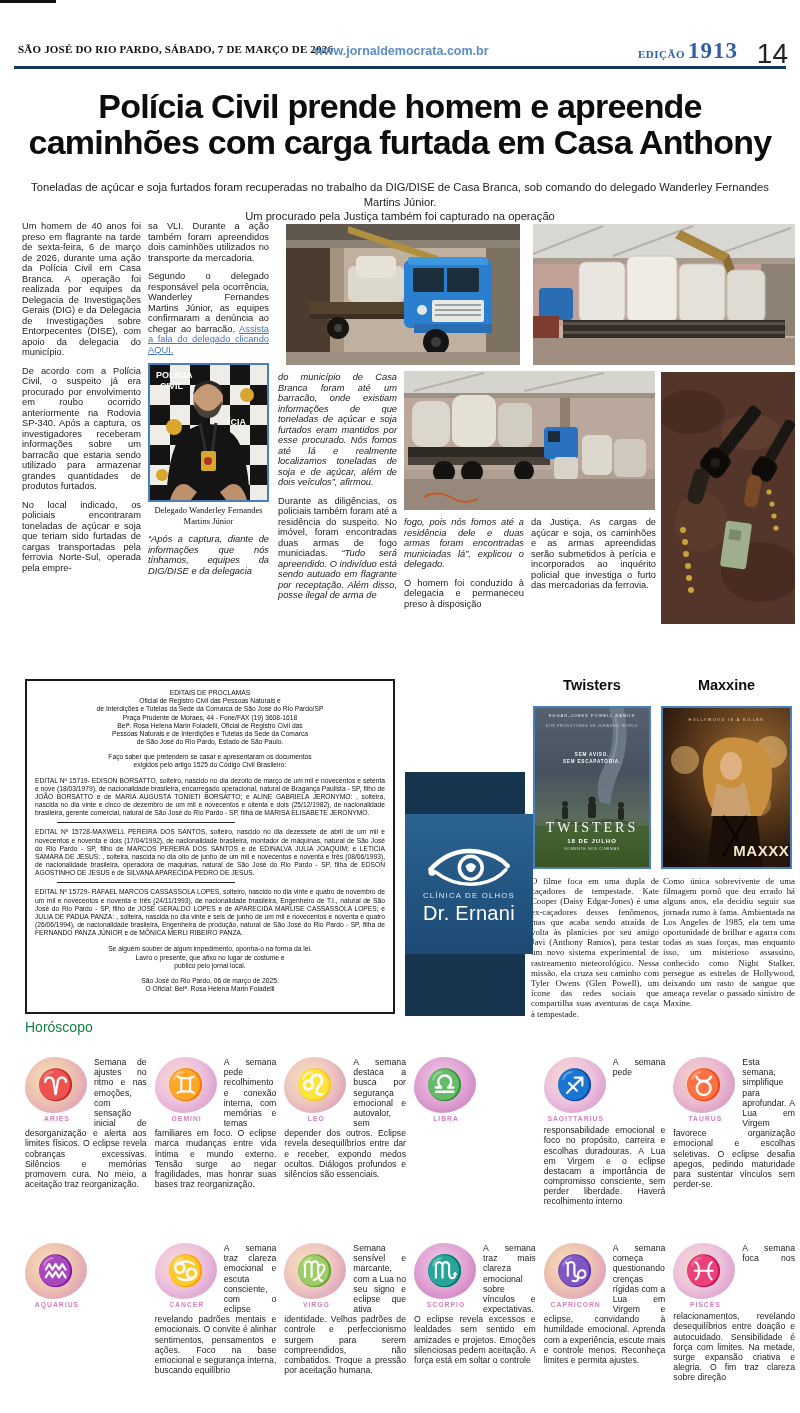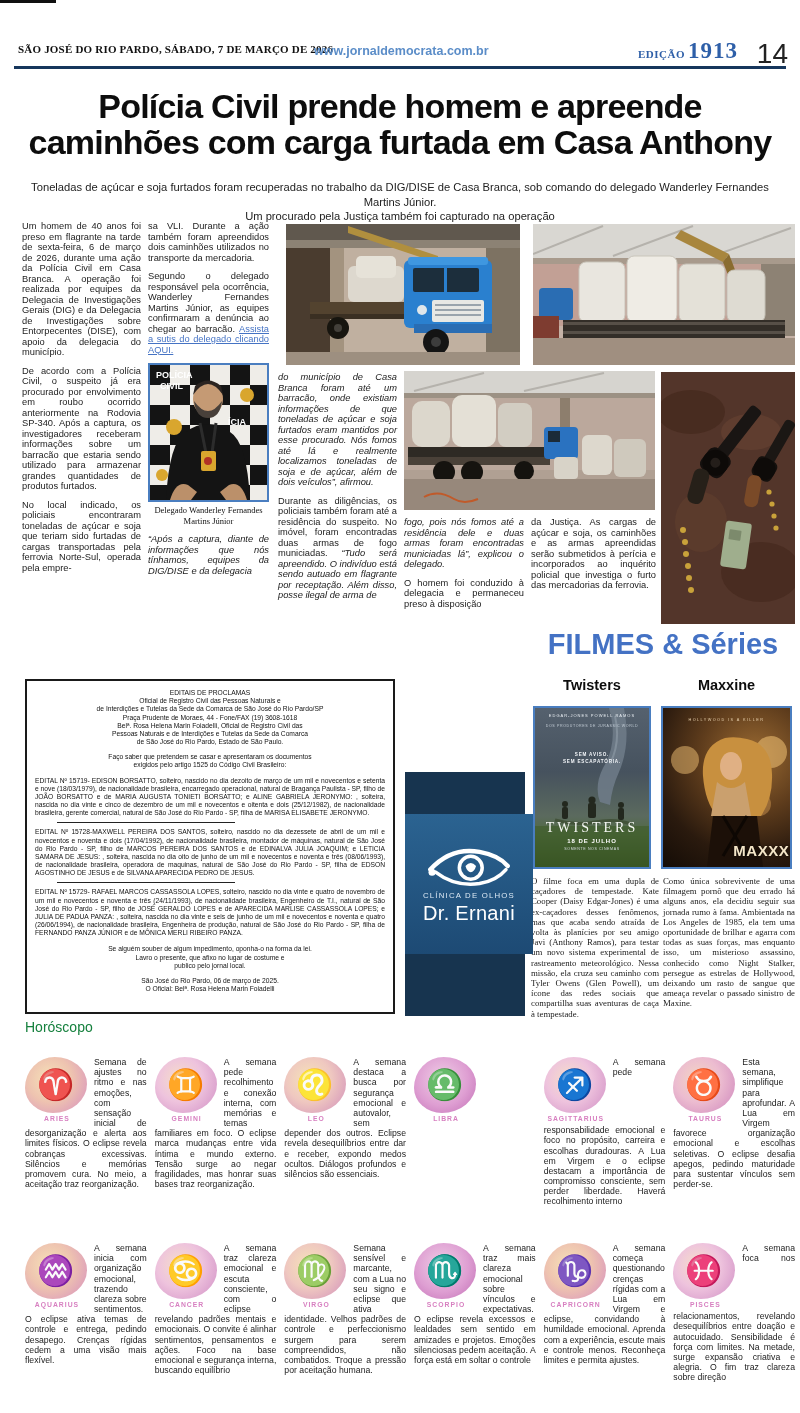--- a/index.html
+++ b/index.html
@@ -245,21 +245,21 @@
   </div>
 
   <div class="col c1">
     <p>Um homem de 40 anos foi preso em flagrante na tarde de sexta-feira, 6 de março de 2026, durante uma ação da Polícia Civil em Casa Branca. A operação foi realizada por equipes da Delegacia de Investigações Gerais (DIG) e da Delegacia de Investigações sobre Entorpecentes (DISE), com apoio da delegacia do município.</p>
     <p>De acordo com a Polícia Civil, o suspeito já era procurado por envolvimento em roubo ocorrido anteriormente na Rodovia SP-340. Após a captura, os investigadores receberam informações sobre um barracão que estaria sendo utilizado para armazenar grandes quantidades de produtos furtados.</p>
     <p>No local indicado, os policiais encontraram toneladas de açúcar e soja que teriam sido furtadas de cargas transportadas pela ferrovia Norte-Sul, operada pela empre-</p>
   </div>
 
   <div class="col c2">
     <p>sa VLI. Durante a ação também foram apreendidos dois caminhões utilizados no transporte da mercadoria.</p>
-    <p><span>Segundo o delegado responsável pela ocorrência, Wanderley Fernandes Martins Júnior, as equipes confirmaram a denúncia ao chegar ao barracão. </span><a class="art-link">Assista a sutis do delegado clicando AQUI.</a></p>
+    <p><span>Segundo o delegado responsável pela ocorrência, Wanderley Fernandes Martins Júnior, as equipes confirmaram a denúncia ao chegar ao barracão. </span><a class="art-link">Assista a fala do delegado clicando AQUI.</a></p>
     <div class="photo-frame">
       <svg width="117" height="135" viewBox="0 0 117 135">
         <defs>
           <pattern id="chk" width="40" height="40" patternUnits="userSpaceOnUse">
             <rect width="40" height="40" fill="#efede8"></rect>
             <rect width="20" height="20" fill="#141414"></rect>
             <rect x="20" y="20" width="20" height="20" fill="#141414"></rect>
           </pattern>
         </defs>
         <rect width="117" height="135" fill="url(#chk)"></rect>
@@ -292,21 +292,20 @@
 
   <div class="col c4">
     <p class="quote">fogo, pois nós fomos até a residência dele e duas armas foram encontradas municiadas lá”, explicou o delegado.</p>
     <p>O homem foi conduzido à delegacia e permaneceu preso à disposição</p>
   </div>
 
   <div class="col c5">
     <p>da Justiça. As cargas de açúcar e soja, os caminhões e as armas apreendidas serão submetidos à perícia e incorporados ao inquérito policial que investiga o furto das mercadorias da ferrovia.</p>
   </div>
 
-  <div class="filmes-heading">FILMES &amp; Séries</div>
 
   <div class="movie-title mt1">Twisters</div>
   <div class="movie-title mt2">Maxxine</div>
 
   <div class="poster po1">
     <div class="tw-bg">
       <svg width="114" height="159" viewBox="0 0 114 159" style="position:absolute;left:0;top:0">
         <path d="M74,0 q10,34 -6,60 q-9,18 -3,34 l10,3 q2,-18 9,-33 q12,-28 5,-64 z" fill="#707d8a" opacity=".85"></path>
         <path d="M80,8 q6,26 -5,48" stroke="#8c98a4" stroke-width="2" fill="none" opacity=".7"></path>
         <rect x="0" y="118" width="114" height="41" fill="#3d5a27" opacity=".55"></rect>
@@ -426,21 +425,20 @@
           </span><span class="sign-label">TAURUS</span></span>
       <span>Esta semana, simplifique para aprofundar. A Lua em Virgem favorece organização emocional e escolhas seletivas. O eclipse desafia apegos, pedindo maturidade para sustentar vínculos sem perder-se.</span>
     </div>
   </div>
 
   <div class="horo-row hr2">
     <div class="horo-cell">
       <span class="sign-icon"><span class="sign-blob" style="background:radial-gradient(circle at 40% 40%,#f6e3b8 0%,#eec3b0 45%,#d58cc0 100%)">
             <span class="sign-glyph">♒</span>
           </span><span class="sign-label">AQUARIUS</span></span>
-      <span>A semana inicia com organização emocional, trazendo clareza sobre sentimentos. O eclipse ativa temas de controle e entrega, pedindo desapego. Crenças rígidas cedem a uma visão mais flexível.</span>
     </div>
     <div class="horo-cell">
       <span class="sign-icon"><span class="sign-blob">
             <span class="sign-glyph">♋</span>
           </span><span class="sign-label">CANCER</span></span>
       <span>A semana traz clareza emocional e escuta consciente, com o eclipse revelando padrões mentais e emocionais. O convite é alinhar sentimentos, pensamentos e ações. Foco na base emocional e segurança interna, buscando equilíbrio</span>
     </div>
     <div class="horo-cell">
       <span class="sign-icon"><span class="sign-blob" style="background:radial-gradient(circle at 40% 40%,#f6e3b8 0%,#efc8c0 45%,#d08cba 100%)">
             <span class="sign-glyph">♍</span>

